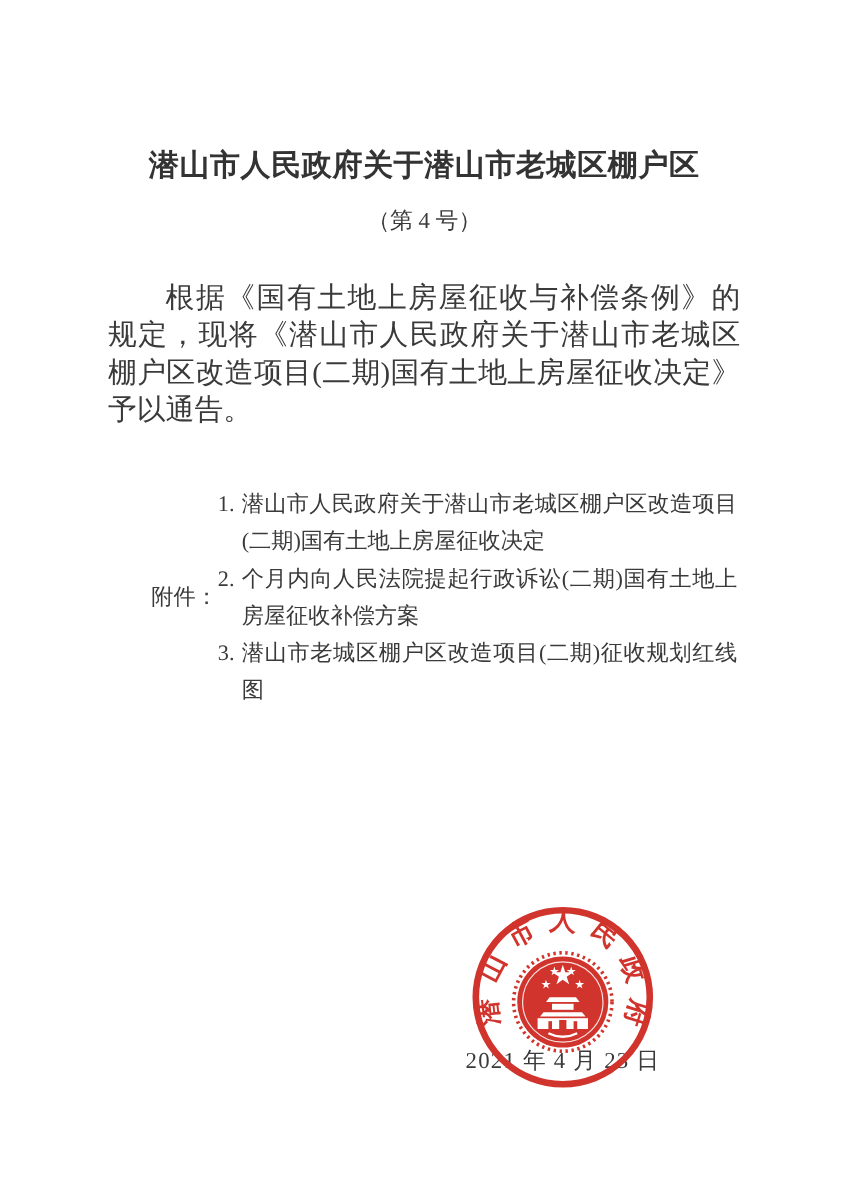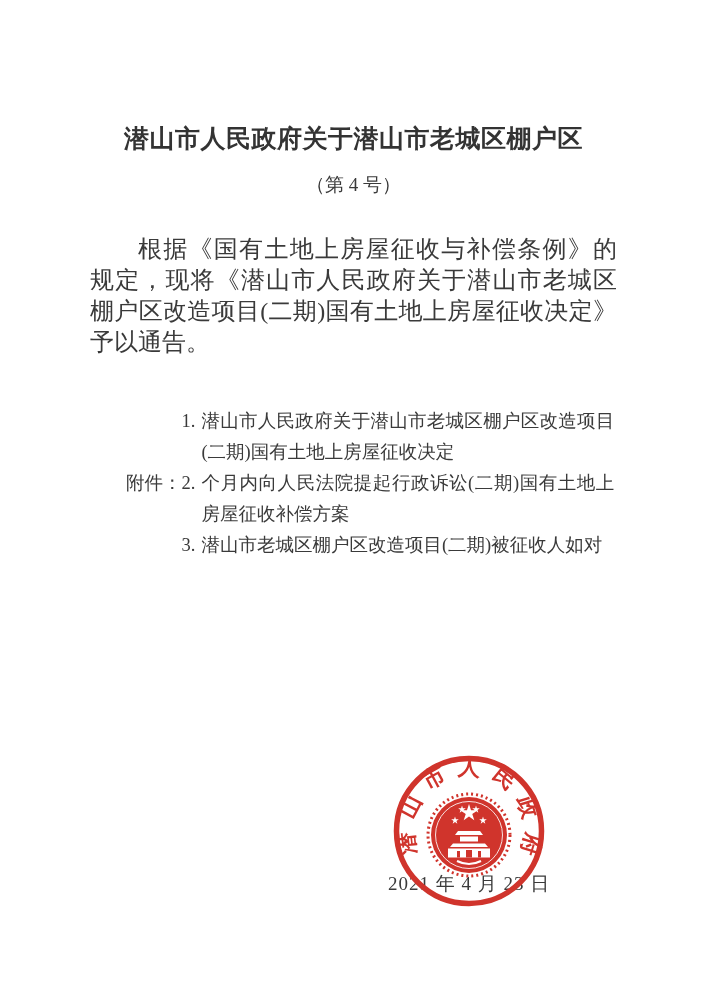--- a/index.html
+++ b/index.html
@@ -110,21 +110,21 @@
         <div class="attach-item">
           <span class="attach-num">1.</span>
           <span class="attach-text">潜山市人民政府关于潜山市老城区棚户区改造项目(二期)国有土地上房屋征收决定</span>
         </div>
         <div class="attach-item">
           <span class="attach-num">2.</span>
           <span class="attach-text">个月内向人民法院提起行政诉讼(二期)国有土地上房屋征收补偿方案</span>
         </div>
         <div class="attach-item">
           <span class="attach-num">3.</span>
-          <span class="attach-text">潜山市老城区棚户区改造项目(二期)被征收人如对</span>
+          <span class="attach-text">潜山市老城区棚户区改造项目(二期)征收规划红线图</span>
         </div>
       </div>
     </div>
 
   </div>
 
   <div class="date-line">2021 年 4 月 23 日</div>
 
   <div class="seal">
     <svg viewBox="0 0 156 156" xmlns="http://www.w3.org/2000/svg">

